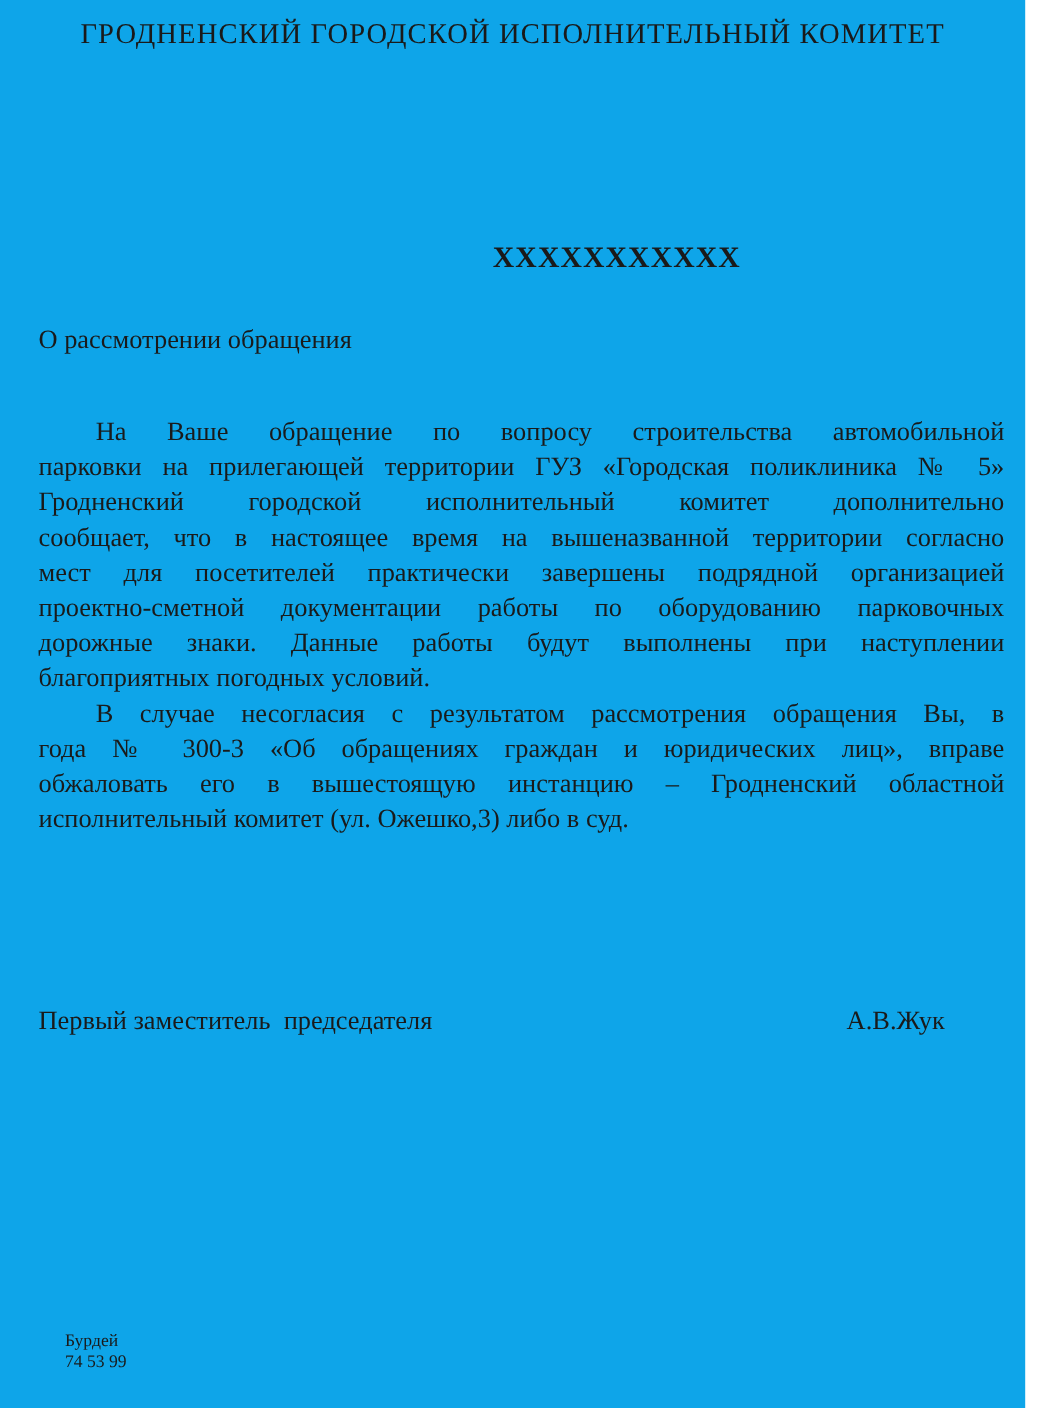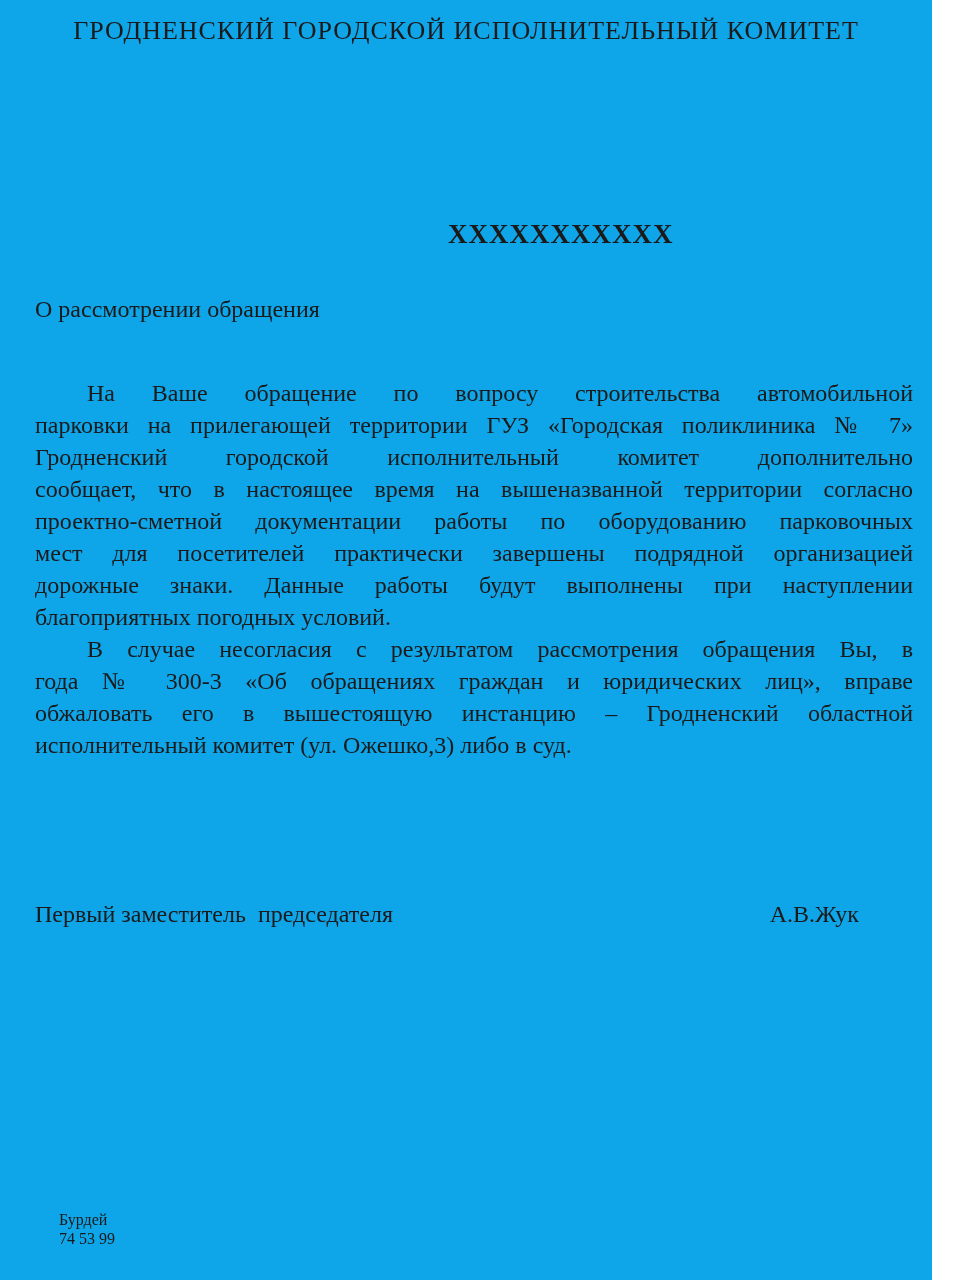--- a/index.html
+++ b/index.html
@@ -54,21 +54,21 @@
   .bline.ind { text-indent: 52px; }
   .signature-row {
     position: absolute;
     top: 901px; left: 35px;
     width: 878px;
     font-size: 24px;
     display: flex;
     justify-content: space-between;
     align-items: baseline;
   }
-  .sig-position { white-space: pre; }
+  .sig-position { white-space: pre; margin-top: 14px; }
   .sig-name { margin-right: 54px; }
   .contact-footer {
     position: absolute;
     left: 35px; top: 1191px;
     font-size: 16px;
     line-height: 19px;
   }
   .contact-row { white-space: pre; }
   .contact-name { display: inline-block; width: 78px; }
 </style>
@@ -79,25 +79,25 @@
 
   <div class="org-header">ГРОДНЕНСКИЙ ГОРОДСКОЙ ИСПОЛНИТЕЛЬНЫЙ КОМИТЕТ</div>
 
   <div class="redacted-line">ХХХХХХХХХХХ</div>
 
   <div class="subject-line">О рассмотрении обращения</div>
 
   <div class="doc-body">
     <div class="paragraph">
       <div class="bline ind">На Ваше обращение по вопросу строительства автомобильной</div>
-      <div class="bline">парковки на прилегающей территории ГУЗ «Городская поликлиника № 7»</div>
+      <div class="bline">парковки на прилегающей территории ГУЗ «Городская поликлиника № 5»</div>
       <div class="bline">Гродненский городской исполнительный комитет дополнительно</div>
       <div class="bline">сообщает, что в настоящее время на вышеназванной территории согласно</div>
+      <div class="bline">мест для посетителей практически завершены подрядной организацией</div>
       <div class="bline">проектно-сметной документации работы по оборудованию парковочных</div>
-      <div class="bline">мест для посетителей практически завершены подрядной организацией</div>
       <div class="bline">дорожные знаки. Данные работы будут выполнены при наступлении</div>
       <div class="bline last">благоприятных погодных условий.</div>
     </div>
     <div class="paragraph">
       <div class="bline ind">В случае несогласия с результатом рассмотрения обращения Вы, в</div>
       <div class="bline">года № 300-3 «Об обращениях граждан и юридических лиц», вправе</div>
       <div class="bline">обжаловать его в вышестоящую инстанцию – Гродненский областной</div>
       <div class="bline last">исполнительный комитет (ул. Ожешко,3) либо в суд.</div>
     </div>
   </div>

